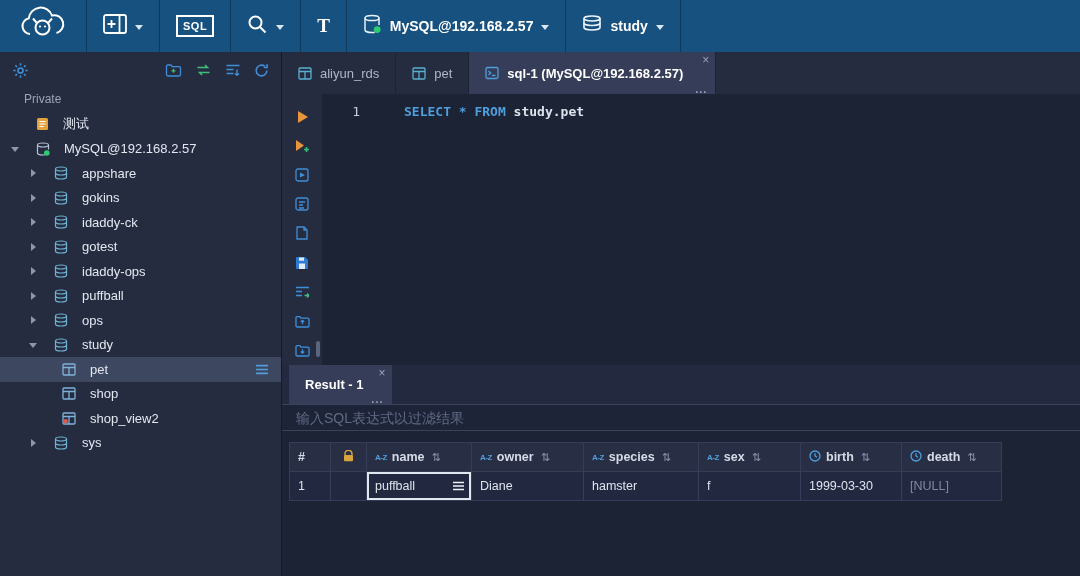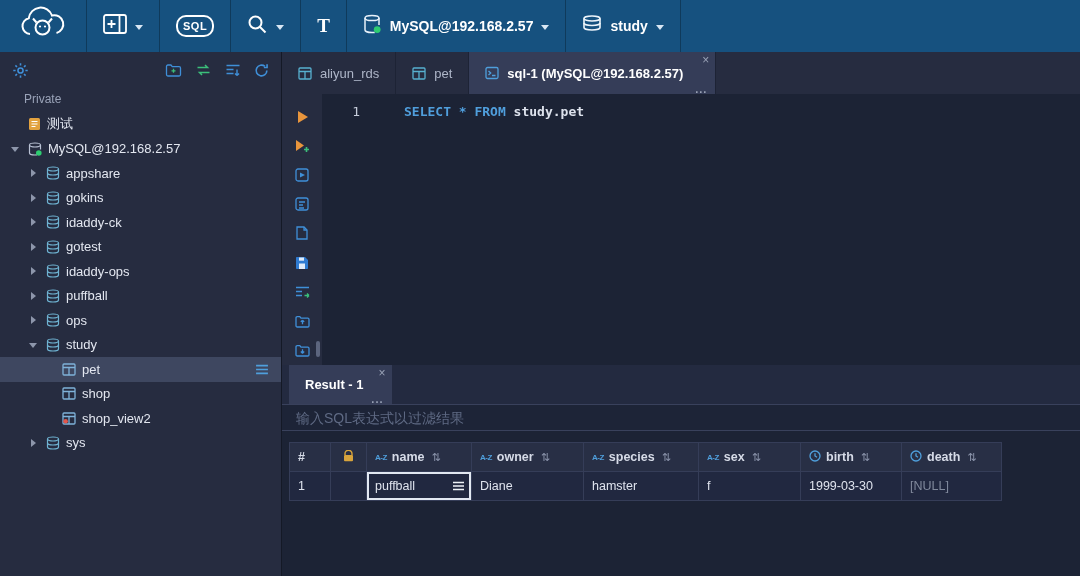--- a/index.html
+++ b/index.html
@@ -7,34 +7,34 @@
 body{font-family:"Liberation Sans","DejaVu Sans",sans-serif;background:#1c2335;color:#e5e9f1}
 .app{width:1080px;height:576px;display:flex;flex-direction:column}
 
 
 .topbar{height:52px;background:#16517f;display:flex;align-items:center;flex:none}
 .vsep{width:1px;height:52px;background:rgba(0,0,0,.28);flex:none}
 .logo{width:86px;height:52px;display:flex;align-items:center;justify-content:center;cursor:pointer}
 .tb-btn{display:flex;align-items:center;gap:8px;padding:0 16px;height:52px;cursor:pointer}
 .tb-label{color:#fff;font-weight:700;font-size:14px;white-space:nowrap}
 .caret{width:0;height:0;border-left:4px solid transparent;border-right:4px solid transparent;border-top:5px solid #d9e7f4;margin-top:2px}
-.sql-badge{border:2px solid #fff;border-radius:10px;color:#fff;font-weight:700;font-size:11px;padding:3px 5px;letter-spacing:.5px}
+.sql-badge{border:2px solid #fff;border-radius:0;color:#fff;font-weight:700;font-size:11px;padding:3px 5px;letter-spacing:.5px}
 .t-ic{color:#fff;font-size:19px;font-weight:700;font-family:"Liberation Serif","DejaVu Serif",serif}
 
 
 .body{flex:1;display:flex;min-height:0}
 
 
 .sidebar{width:281px;flex:none;background:#262c40;display:flex;flex-direction:column}
 .sb-toolbar{height:36px;display:flex;align-items:center;padding:0 12px;gap:13px;flex:none}
 .sb-spacer{flex:1}
 .sb-ic{display:flex;align-items:center;cursor:pointer}
 .sb-section{font-size:12px;color:#9aa3b8;padding:4px 24px 6px;flex:none}
 .tree{flex:1;overflow:hidden;font-size:13px}
-.tree-item{height:24.5px;display:flex;align-items:center;gap:6px;padding-left:8px;cursor:pointer;color:#e3e7f0;white-space:nowrap}
+.tree-item{height:24.5px;display:flex;align-items:center;gap:14px;padding-left:8px;cursor:pointer;color:#e3e7f0;white-space:nowrap}
 .tree-item.lvl1{padding-left:26px}
 .tree-item.lvl2{padding-left:62px}
 .tree-item.selected{background:#3e4760}
 .chev{width:14px;height:14px;position:relative;flex:none}
 .chev.closed::before{content:"";position:absolute;left:5px;top:3px;border-left:5px solid #8d96ab;border-top:4px solid transparent;border-bottom:4px solid transparent}
 .chev.open::before{content:"";position:absolute;left:3px;top:5px;border-top:5px solid #8d96ab;border-left:4px solid transparent;border-right:4px solid transparent}
 .ticon{display:flex;align-items:center;flex:none}
 .menu{margin-left:auto;margin-right:12px;color:#4f9fdc;display:flex;align-items:center}
 
 

